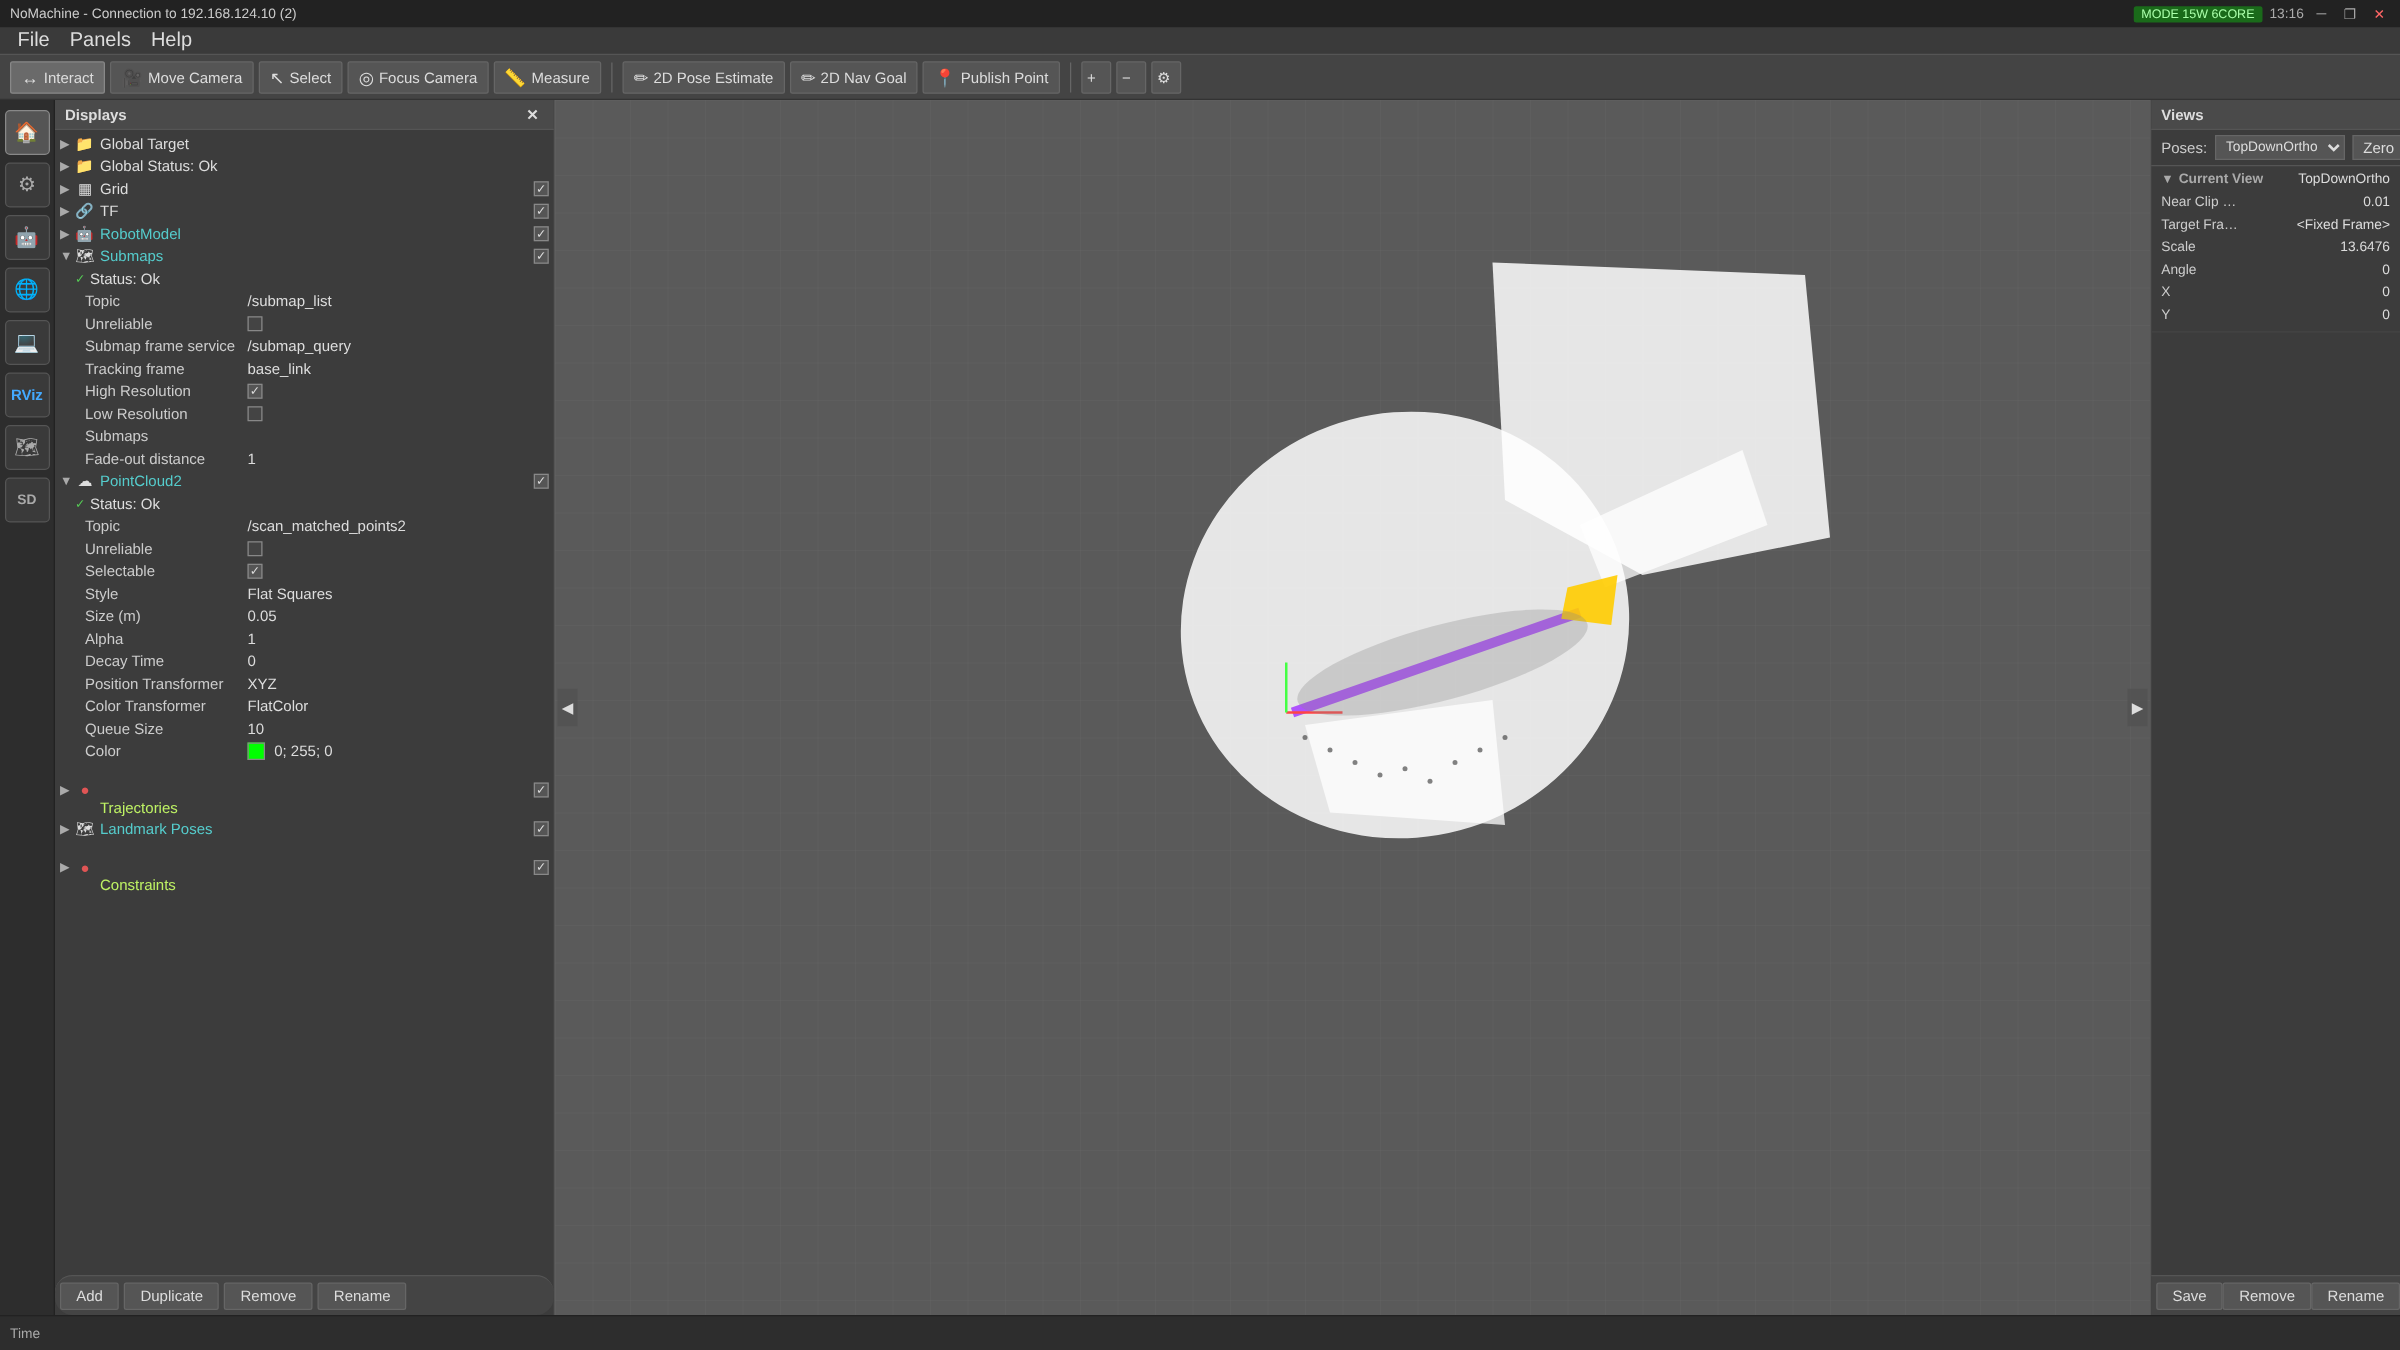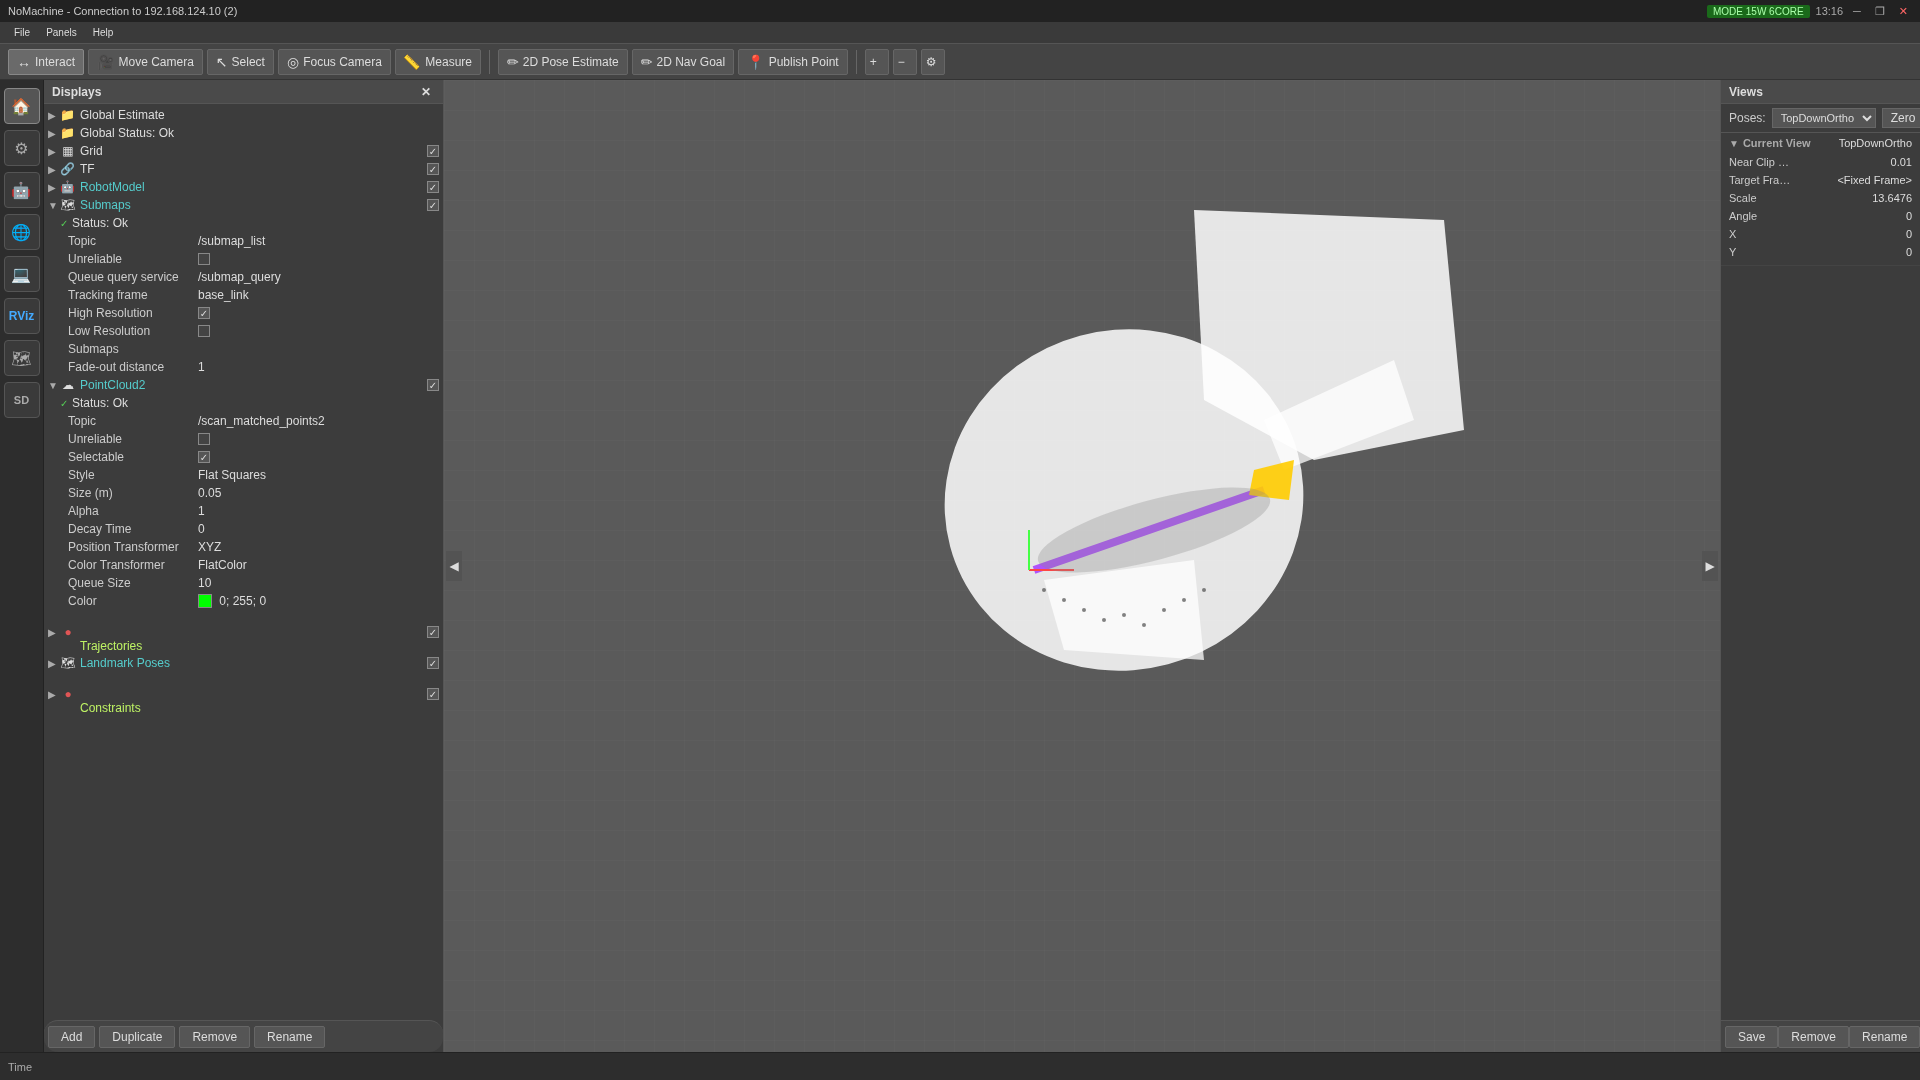--- a/index.html
+++ b/index.html
@@ -11,21 +11,21 @@
       background: #3a3a3a;
       display: flex;
       align-items: center;
       padding: 0 6px;
       border-bottom: 1px solid #555;
     }
     .menu-item {
       padding: 2px 8px;
       cursor: pointer;
       color: #ddd;
-      font-size: 10px;
+      font-size: 16px;
     }
 
     
     #toolbar {
       height: 36px;
       background: #444;
       display: flex;
       align-items: center;
       padding: 0 8px;
       gap: 4px;
@@ -443,21 +443,21 @@
   <div id="displays-panel">
     <div id="displays-header">
       <span>Displays</span>
       <span id="displays-close">✕</span>
     </div>
     <div id="displays-content">
 
       <div class="tree-item">
         <span class="tree-arrow">▶</span>
         <span class="tree-icon">📁</span>
-        <span class="tree-label">Global Estimate</span>
+        <span class="tree-label">Global Target</span>
       </div>
 
       <div class="tree-item">
         <span class="tree-arrow">▶</span>
         <span class="tree-icon">📁</span>
         <span class="tree-label">Global Status: Ok</span>
       </div>
 
       <div class="tree-item">
         <span class="tree-arrow">▶</span>
@@ -493,21 +493,21 @@
       </div>
       <div class="prop-row">
         <span class="prop-label">Topic</span>
         <span class="prop-value">/submap_list</span>
       </div>
       <div class="prop-row">
         <span class="prop-label">Unreliable</span>
         <div class="prop-checkbox unchecked"></div>
       </div>
       <div class="prop-row">
-        <span class="prop-label">Queue query service</span>
+        <span class="prop-label">Submap frame service</span>
         <span class="prop-value">/submap_query</span>
       </div>
       <div class="prop-row">
         <span class="prop-label">Tracking frame</span>
         <span class="prop-value">base_link</span>
       </div>
       <div class="prop-row">
         <span class="prop-label">High Resolution</span>
         <div class="prop-checkbox checked"></div>
       </div>

